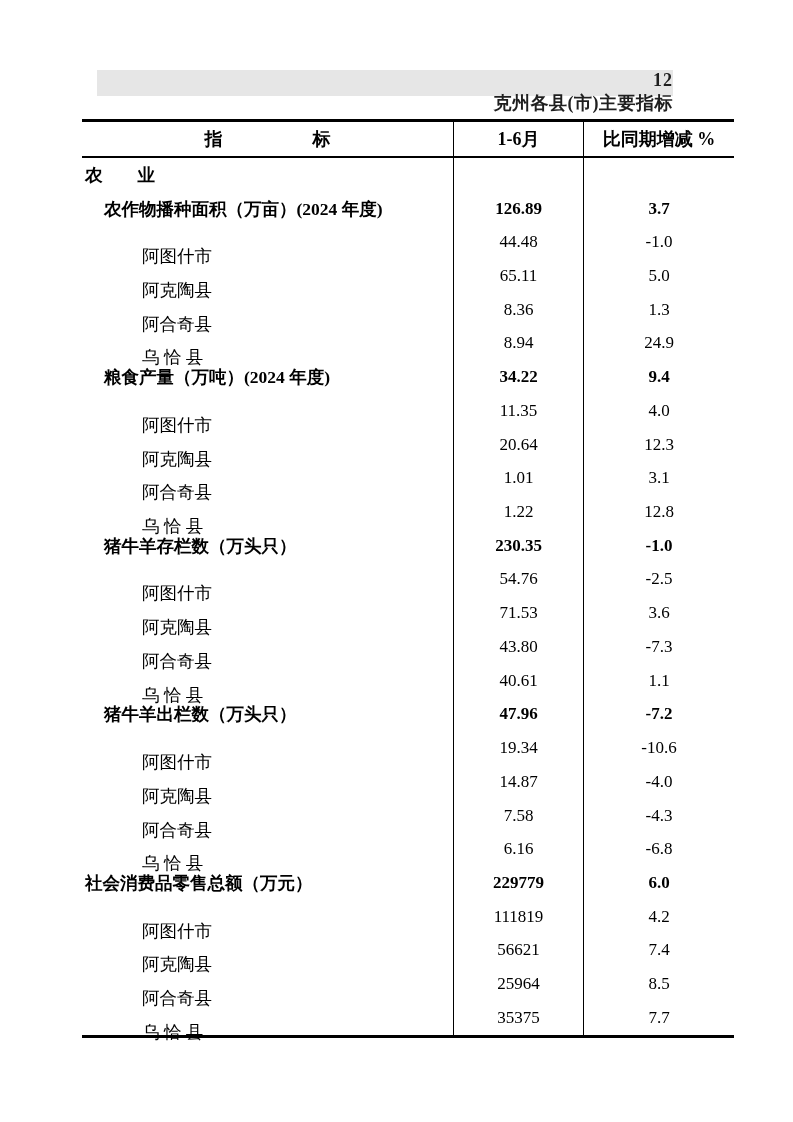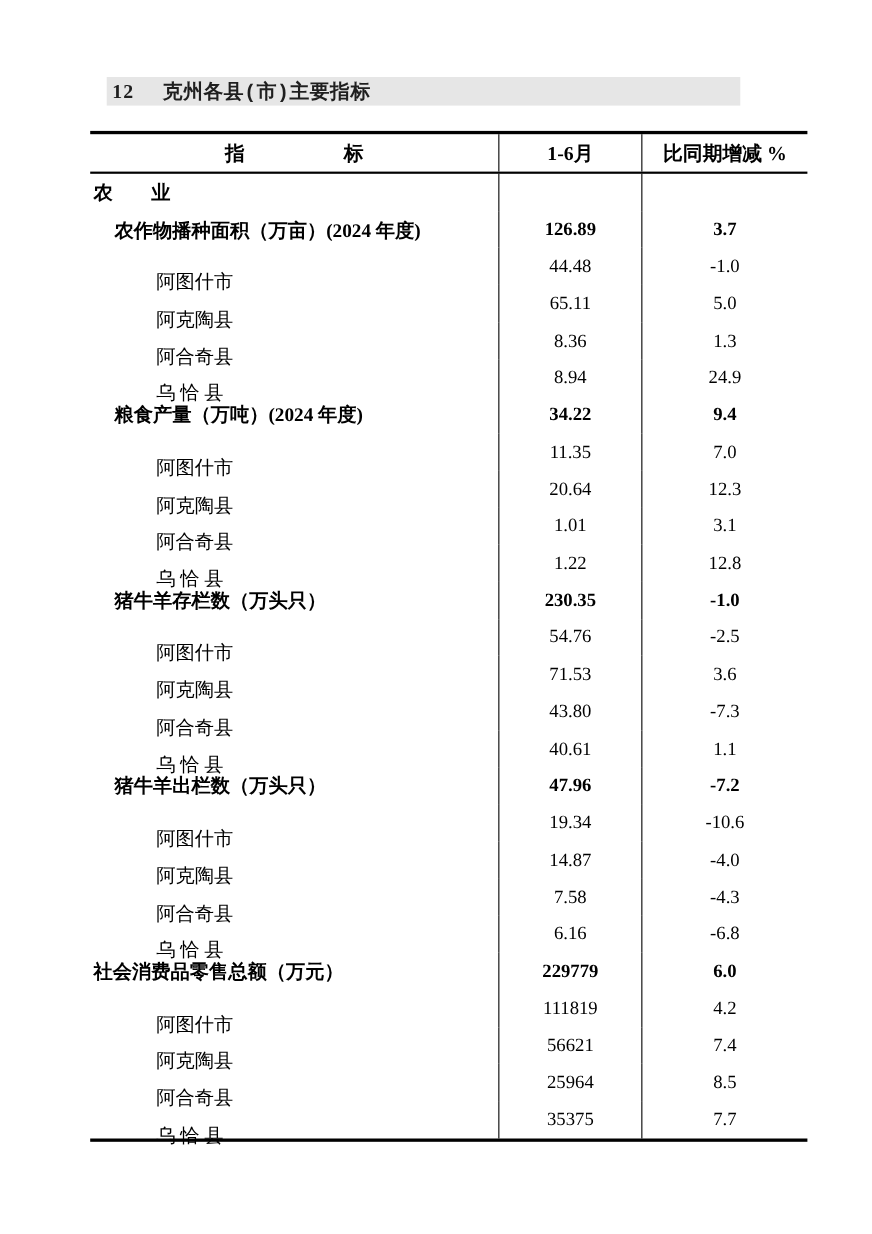--- a/index.html
+++ b/index.html
@@ -11,25 +11,25 @@
     position: relative;
     overflow: hidden;
   }
   .page { position: relative; width: 793px; height: 1122px; background: #ffffff; }
 
   
   .title-bar {
     position: absolute; left: 97px; top: 70px;
     width: 576px; height: 26px;
     background: #e6e6e6;
-    display: flex; align-items: center;
-    font-weight: bold; font-size: 18px; color: #1f1f1f;
+    display: flex; align-items: flex-end;
+    font-weight: bold; font-size: 18px; color: #1f1f1f; flex-direction: column;
   }
   .title-bar .num { margin-left: 5px; letter-spacing: 1px; }
-  .title-bar .ttl { margin-left: 26px; letter-spacing: 0.5px; font-family: Liberation Mono, monospace; }
+  .title-bar .ttl { margin-left: 26px; letter-spacing: 0.5px; }
 
   
   .table {
     position: absolute; left: 82px; top: 119px;
     width: 652px;
     border-top: 3px solid #000;
     border-bottom: 3px solid #000;
   }
   .thead {
     display: flex; height: 36px;
@@ -105,21 +105,21 @@
 
   <div class="row bold">
     <div class="cell c1 indent-1">粮食产量（万吨）(2024 年度)</div>
     <div class="cell c2">34.22</div>
     <div class="cell c3">9.4</div>
   </div>
 
   <div class="row">
     <div class="cell c1 indent-2">阿图什市</div>
     <div class="cell c2">11.35</div>
-    <div class="cell c3">7.0</div>
+    <div class="cell c3">4.0</div>
   </div>
 
   <div class="row">
     <div class="cell c1 indent-2">阿克陶县</div>
     <div class="cell c2">20.64</div>
     <div class="cell c3">12.3</div>
   </div>
 
   <div class="row">
     <div class="cell c1 indent-2">阿合奇县</div>

